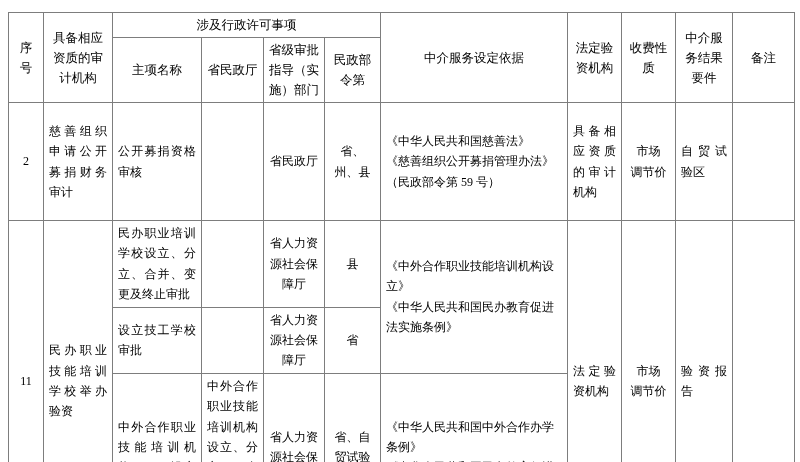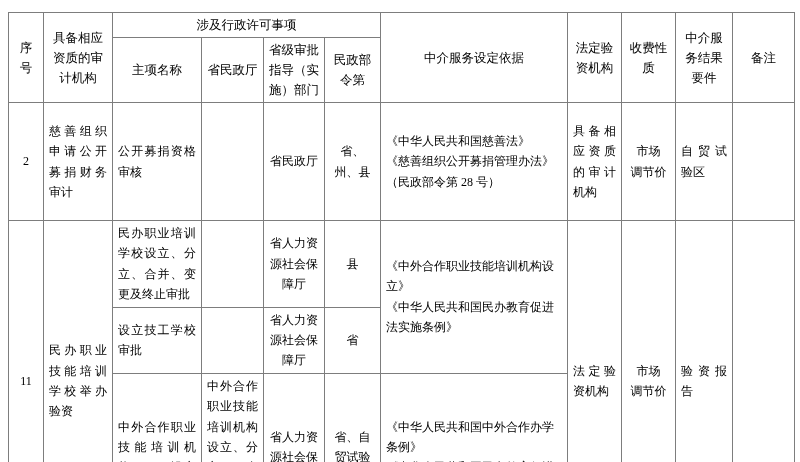--- a/index.html
+++ b/index.html
@@ -74,21 +74,21 @@
 
   <tr style="height:118px">
     <td class="c">2</td>
     <td class="j">慈善组织申请公开募捐财务审计</td>
     <td class="j">公开募捐资格审核</td>
     <td class="j"></td>
     <td class="c">省民政厅</td>
     <td class="c">省、州、县</td>
     <td class="l">《中华人民共和国慈善法》
 《慈善组织公开募捐管理办法》
-（民政部令第 28 号）</td>
+（民政部令第 59 号）</td>
     <td class="j">具备相应资质的审计机构</td>
     <td class="c">市场
 调节价</td>
     <td class="j">自贸试验区</td>
     <td class="l"></td>
   </tr>
 
   <tr style="height:69px">
     <td class="c" rowspan="3">11</td>
     <td class="j" rowspan="3">民办职业技能培训学校举办验资</td>

